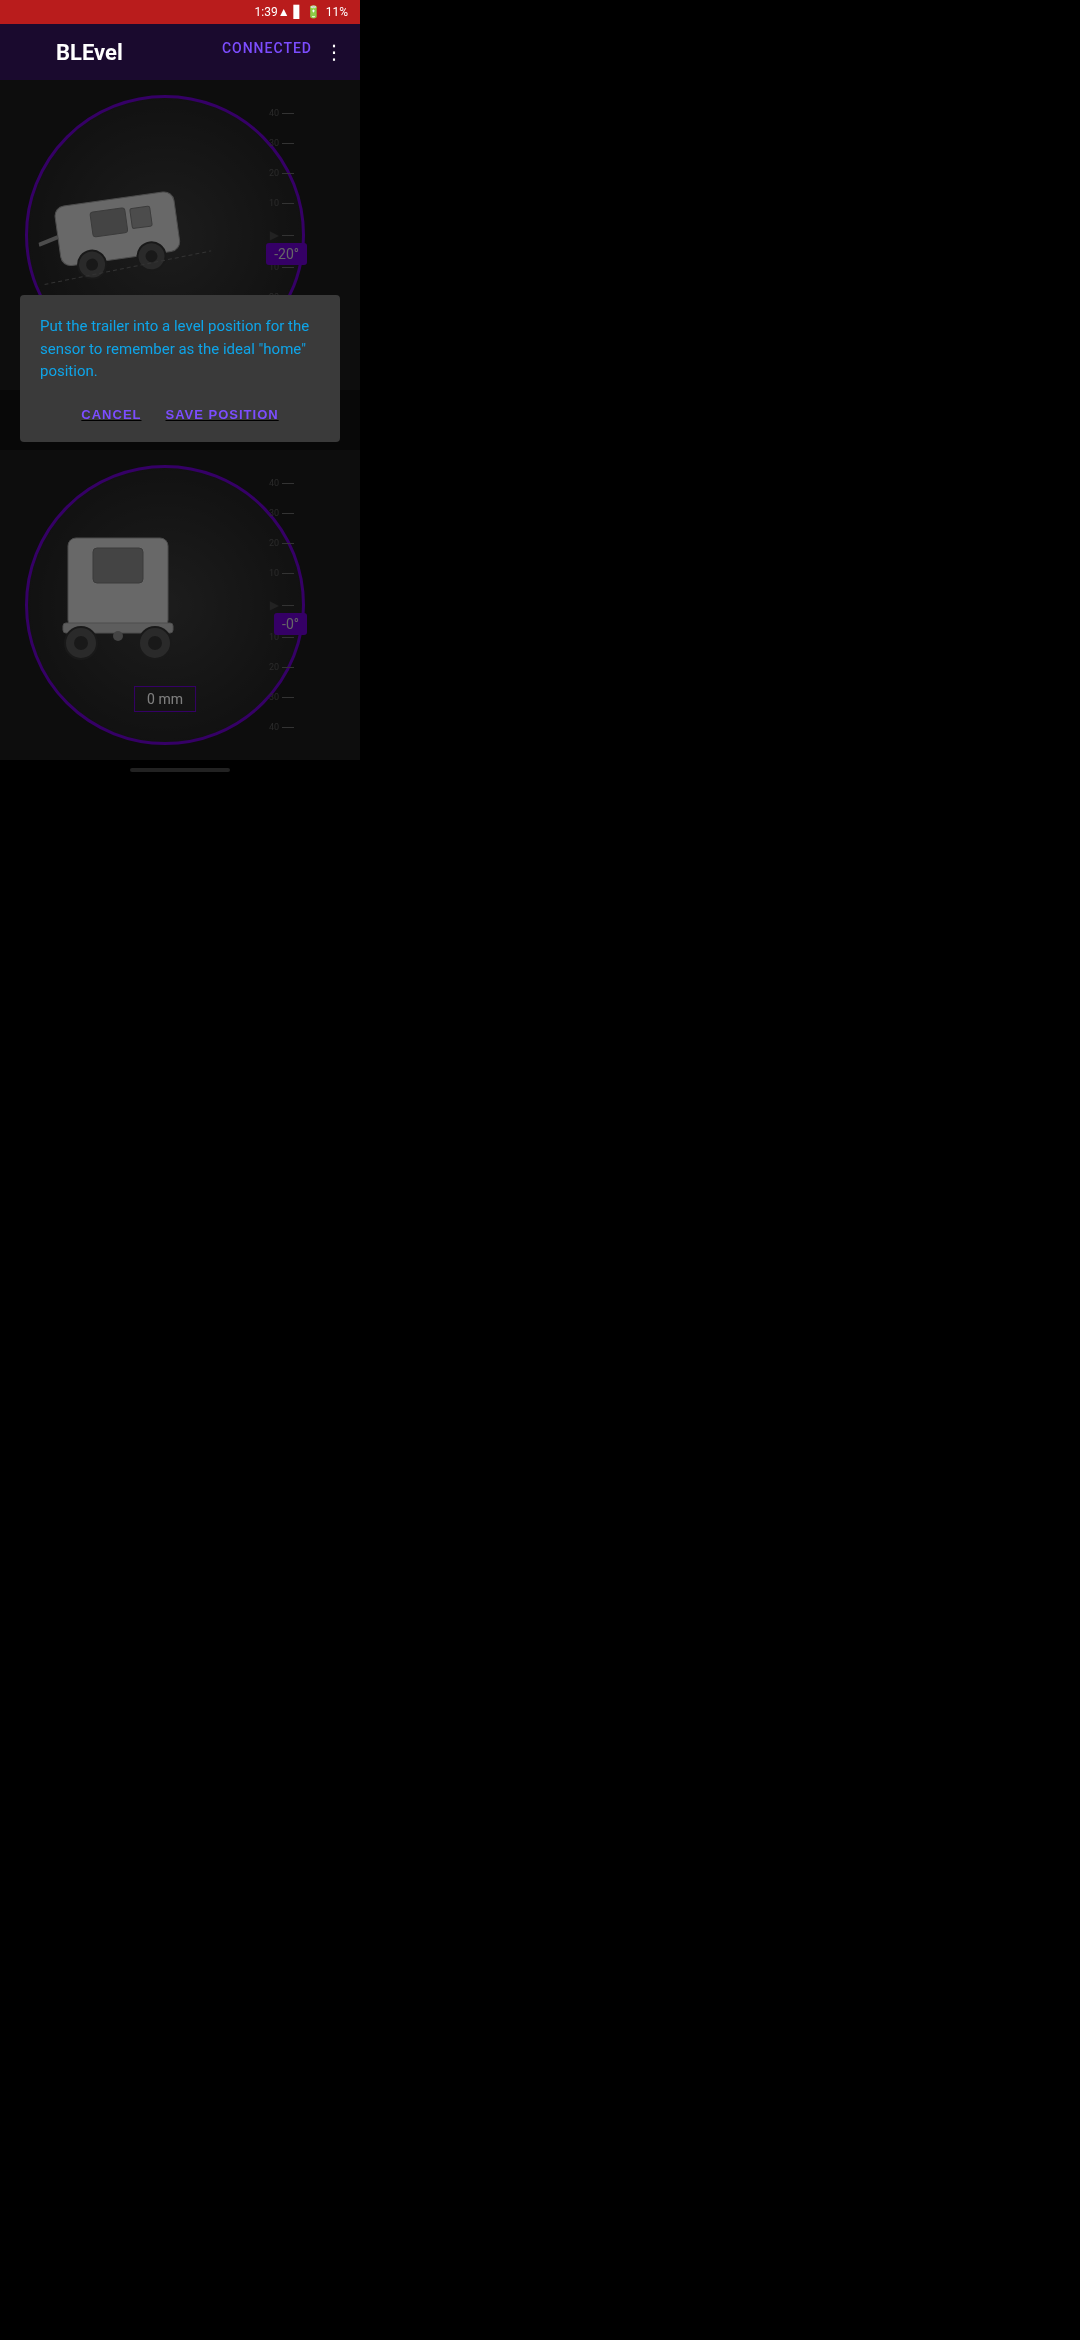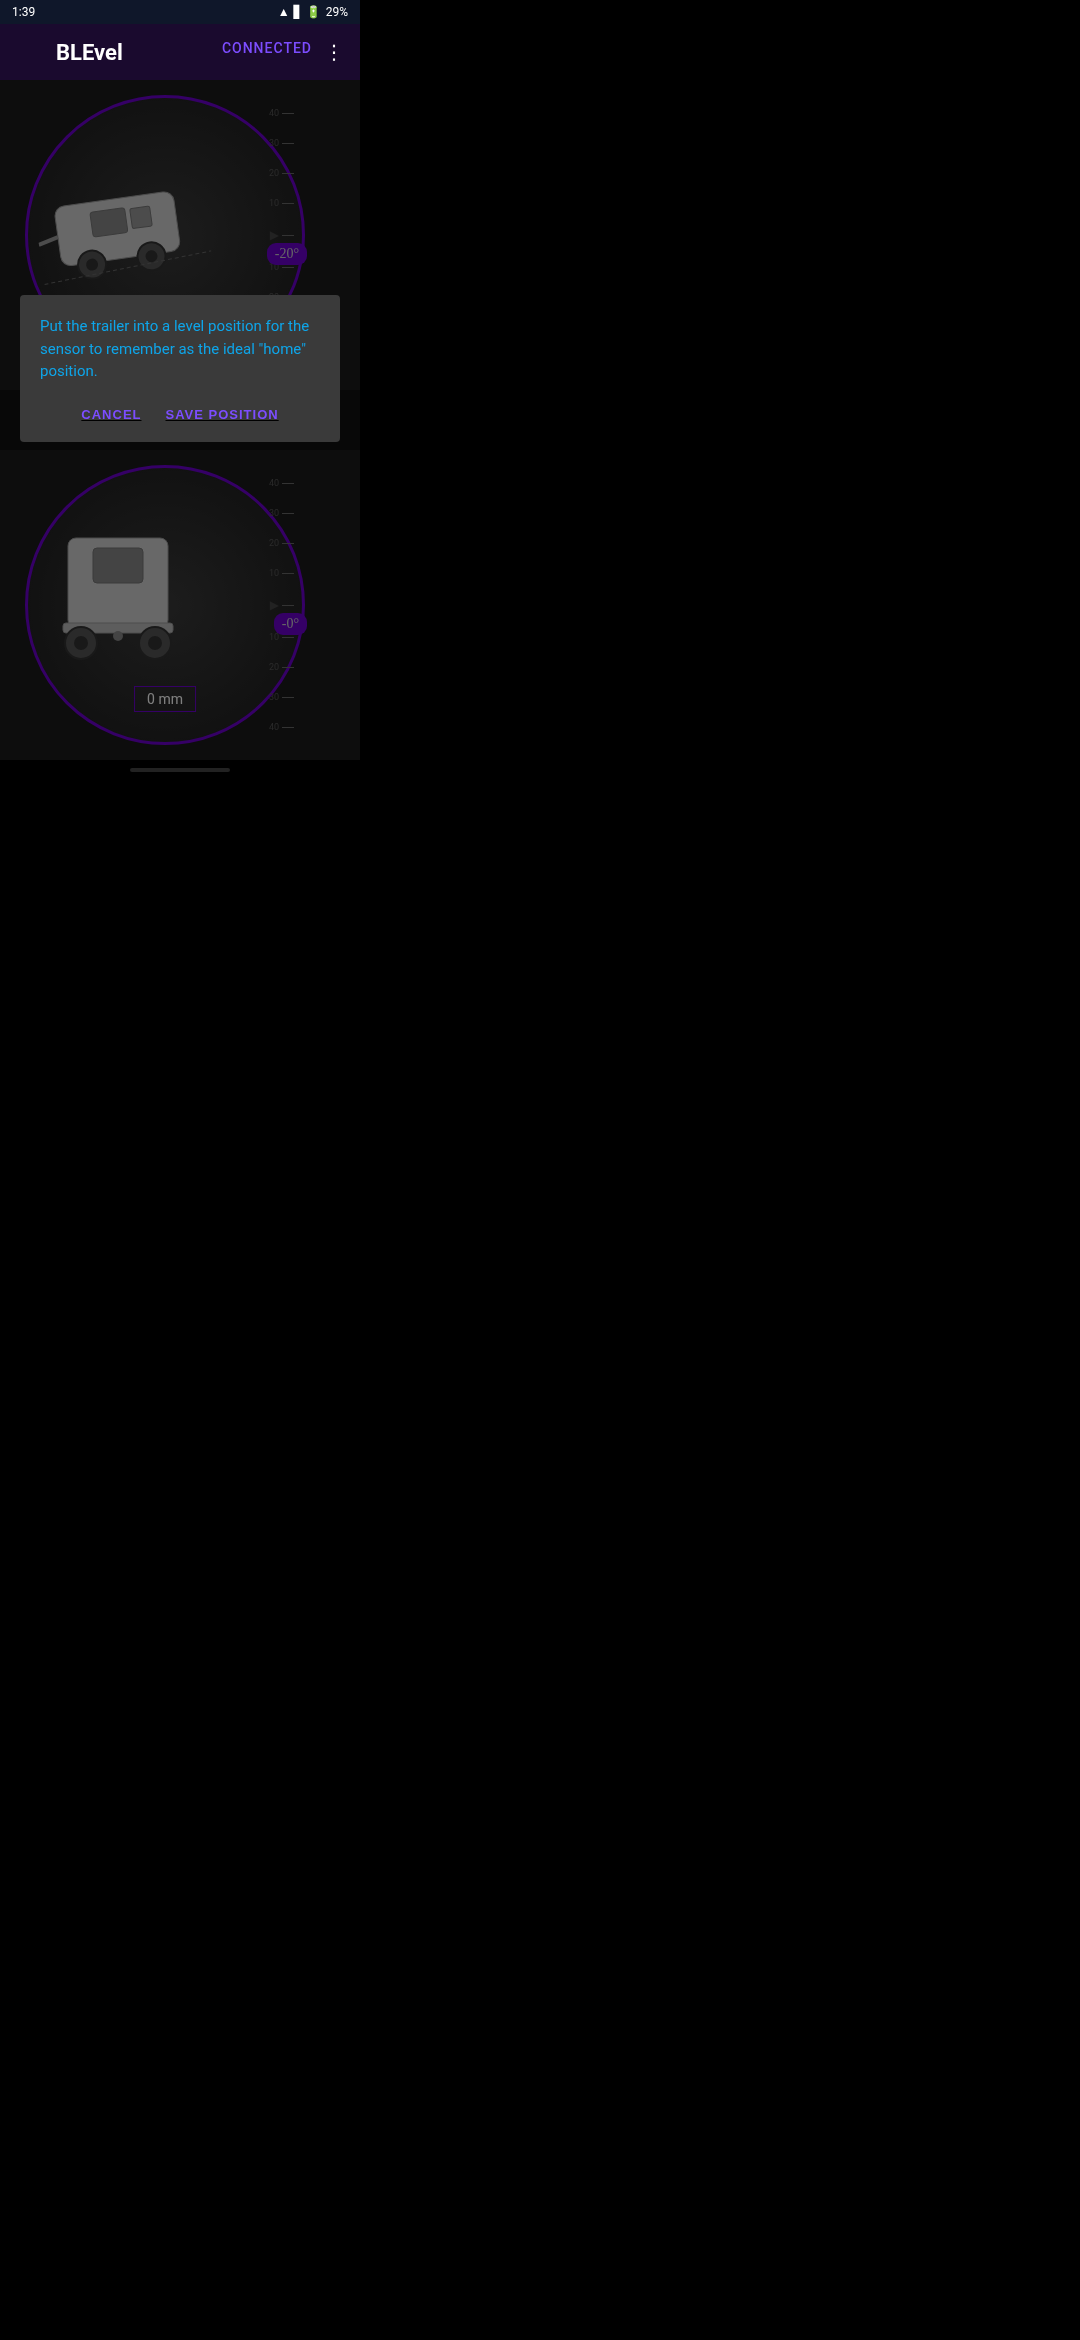--- a/index.html
+++ b/index.html
@@ -10,24 +10,24 @@
       height: 780px;
       background: #000;
       font-family: 'Roboto', Arial, sans-serif;
       overflow: hidden;
       position: relative;
     }
 
     
     .status-bar {
       height: 24px;
-      background: #0f172a;
-      display: flex;
-      align-items: center;
-      justify-content: space-between;
+      background: #b91c1c;
+      display: flex;
+      align-items: center;
+      justify-content: flex-end;
       padding: 0 12px;
       font-size: 12px;
       color: #fff;
     }
     .status-left { display: flex; align-items: center; gap: 4px; }
     .status-right { display: flex; align-items: center; gap: 4px; }
 
     
     .app-bar {
       height: 56px;
@@ -105,22 +105,21 @@
     }
 
     
     .degree-badge {
       position: absolute;
       right: -5px;
       background: #6b00cc;
       color: #ccc;
       font-size: 14px;
       padding: 3px 8px;
-      border-radius: 9px;
-      font-family: Liberation Serif, serif;
+      border-radius: 3px;
     }
 
     
     .mm-badge {
       position: absolute;
       bottom: 30px;
       left: 50%;
       transform: translateX(-50%);
       background: transparent;
       border: 1.5px solid #6b00cc;
@@ -230,21 +229,21 @@
 <body>
 
 <div class="status-bar">
   <div class="status-left">
     <span>1:39</span>
   </div>
   <div class="status-right">
     <span>▲</span>
     <span>▋</span>
     <span>🔋</span>
-    <span>29%</span>
+    <span>11%</span>
   </div>
 </div>
 
 <div class="app-bar">
   <span class="app-title">BLEvel</span>
   <div class="app-bar-right">
     <span class="connected-text">CONNECTED</span>
     <span class="menu-icon">⋮</span>
   </div>
 </div>

